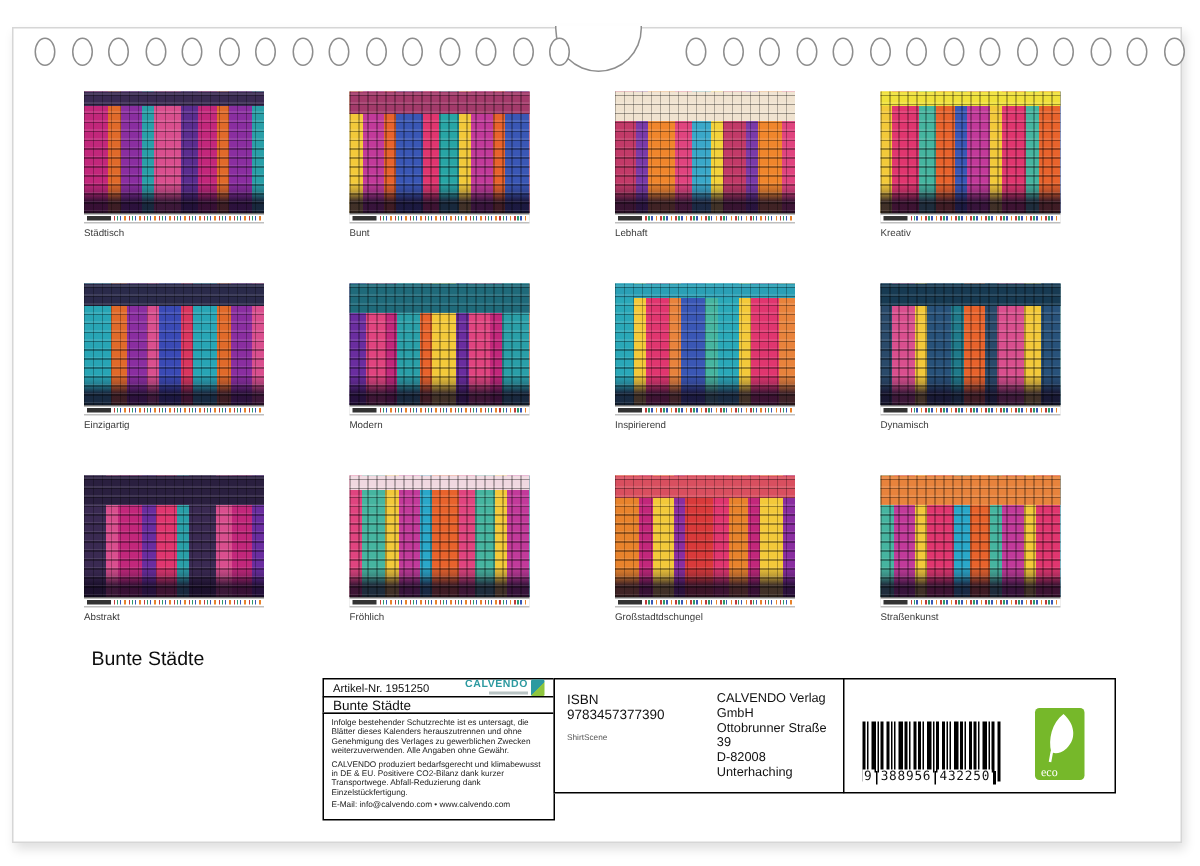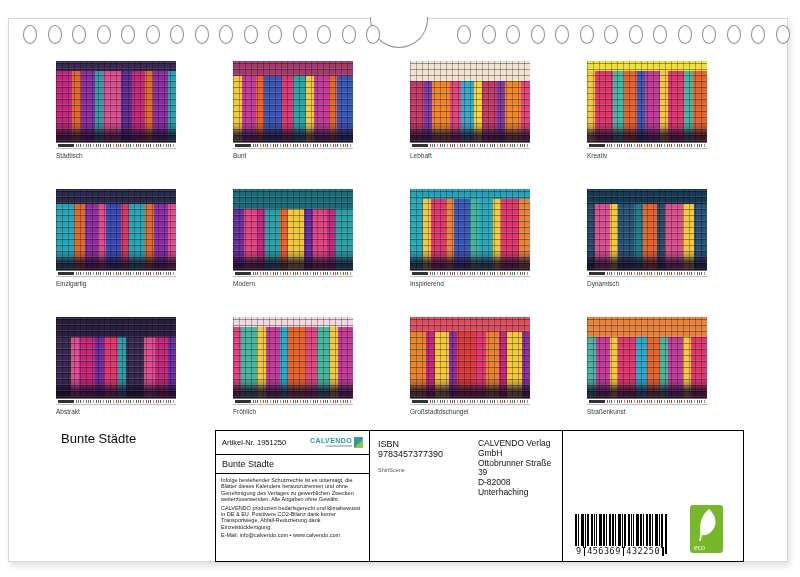--- a/index.html
+++ b/index.html
@@ -21,21 +21,21 @@
   .datebar{width:120px;height:6px;background:#fff;border-top:1px solid rgba(0,0,0,.55);
     display:flex;align-items:center;padding:0 2px;box-sizing:border-box;
     box-shadow:0 1px 0 rgba(0,0,0,.25);}
   .month-block{width:16px;height:3px;background:#333;margin-right:2px;flex:0 0 auto;}
   .ticks{flex:1;height:3px;background:repeating-linear-gradient(90deg,
     #c23a3a 0 1px,#fff 1px 2px,#2a9a6a 2px 3px,#fff 3px 4px,#3a57b5 4px 5px,
     #fff 5px 7px,#e8832c 7px 8px,#fff 8px 10px);}
   .thumb-label{margin-top:4px;font-size:6.5px;line-height:8px;color:#3a3a3a;}
   
   .title{position:absolute;left:52px;top:412px;font-size:13px;color:#0d0d0d;}
-  .info-table{position:absolute;left:206px;top:411px;width:531px;height:132px;display:flex;}
+  .info-table{position:absolute;left:206px;top:433px;width:531px;height:77px;display:flex;}
   .col-left{width:155px;display:flex;flex-direction:column;box-sizing:border-box;}
   .cell{border:1px solid #000;box-sizing:border-box;background:#fff;}
   .c-article{height:25px;display:flex;align-items:center;justify-content:space-between;
     padding:0 6px;font-size:7.5px;}
   .c-title{height:20px;margin-top:-1px;display:flex;align-items:center;padding:0 6px;font-size:9px;}
   .c-legal{flex:1;margin-top:-1px;padding:3px 5px;font-size:5.5px;line-height:6.4px;color:#222;}
   .c-legal p{margin:0 0 2px 0;}
   .brand{display:flex;align-items:flex-start;gap:2px;}
   .brand-text{display:flex;flex-direction:column;align-items:flex-end;}
   .brand-name{color:#2d9aa0;font-weight:bold;font-size:7px;letter-spacing:.4px;}
@@ -266,21 +266,21 @@
             <i class="bar" style="width: 2px; margin-right: 1px; height: 34px;"></i>
             <i class="bar" style="width: 1px; margin-right: 2px; height: 34px;"></i>
             <i class="bar" style="width: 3px; margin-right: 1px; height: 34px;"></i>
             <i class="bar" style="width: 1px; margin-right: 1px; height: 34px;"></i>
             <i class="bar" style="width: 2px; margin-right: 2px; height: 34px;"></i>
             <i class="bar" style="width: 2px; margin-right: 1px; height: 40px;"></i>
           </div>
         <div class="ean-row">
           <span>9</span>
           <i class="guard"></i>
-          <span>456369</span>
+          <span>388956</span>
           <i class="guard"></i>
           <span>432250</span>
           <i class="guard"></i>
         </div>
       </div>
       <div class="eco">
         <svg width="24" height="34" viewBox="0 0 24 34">
           <path d="M14 1 C21 7 23.5 17 16 24 C12 27.8 7.5 27.6 5.8 26.4 C3.8 18 6 7 14 1 Z" fill="#ffffff"></path>
           <path d="M5 33 C6 25 9.5 13 14.5 5.5" stroke="#ffffff" stroke-width="1.7" fill="none"></path>
         </svg>

